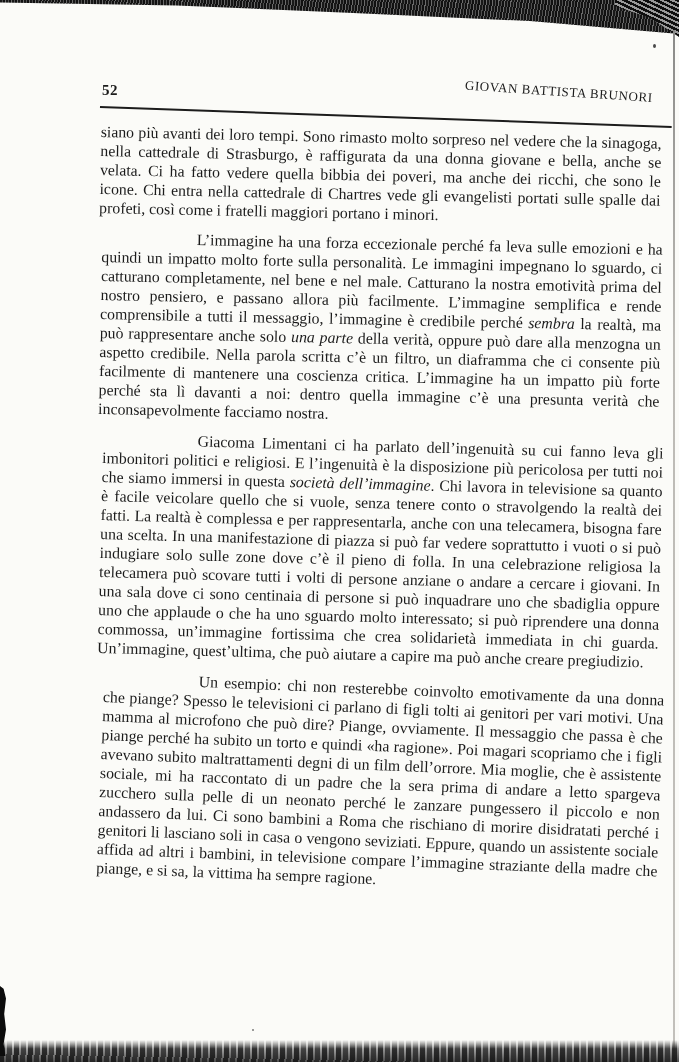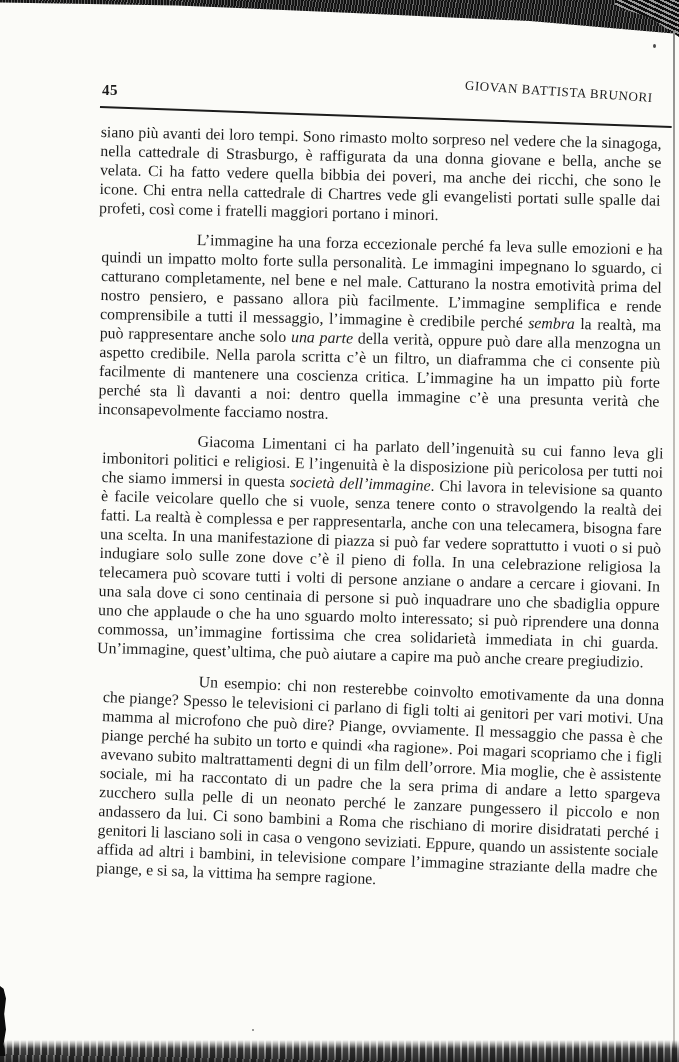--- a/index.html
+++ b/index.html
@@ -86,21 +86,21 @@
 <div class="page">
 
   <div class="top-edge"></div>
   <div class="corner-pages"></div>
   <div class="spine-line"></div>
   <div class="bottom-edge"></div>
   <div class="blob-left"></div>
   <div class="speck-a"></div>
   <div class="speck-b"></div>
 
-  <div class="pagenum">45</div>
+  <div class="pagenum">52</div>
   <div class="runhead">GIOVAN BATTISTA BRUNORI</div>
   <div class="head-rule"></div>
 
   <div class="body-col">
     <p class="p1"><span>siano più avanti dei loro tempi. Sono rimasto molto sorpreso nel vedere che la sinagoga, nella cattedrale di Strasburgo, è raffigurata da una donna giovane e bella, anche se velata. Ci ha fatto vedere quella bibbia dei poveri, ma anche dei ricchi, che sono le icone. Chi entra nella cattedrale di Chartres vede gli evangelisti portati sulle spalle dai profeti, così come i fratelli maggiori portano i minori.</span></p>
     <p class="p2 indented"><span>L’immagine ha una forza eccezionale perché fa leva sulle emozioni e ha quindi un impatto molto forte sulla personalità. Le immagini impegnano lo sguardo, ci catturano completamente, nel bene e nel male. Catturano la nostra emotività prima del nostro pensiero, e passano allora più facilmente. L’immagine semplifica e rende comprensibile a tutti il messaggio, l’immagine è credibile perché </span><span class="it">sembra</span><span> la realtà, ma può rappresentare anche solo </span><span class="it">una parte</span><span> della verità, oppure può dare alla menzogna un aspetto credibile. Nella parola scritta c’è un filtro, un diaframma che ci consente più facilmente di mantenere una coscienza critica. L’immagine ha un impatto più forte perché sta lì davanti a noi: dentro quella immagine c’è una presunta verità che inconsapevolmente facciamo nostra.</span></p>
     <p class="p3 indented"><span>Giacoma Limentani ci ha parlato dell’ingenuità su cui fanno leva gli imbonitori politici e religiosi. E l’ingenuità è la disposizione più pericolosa per tutti noi che siamo immersi in questa </span><span class="it">società dell’immagine</span><span>. Chi lavora in televisione sa quanto è facile veicolare quello che si vuole, senza tenere conto o stravolgendo la realtà dei fatti. La realtà è complessa e per rappresentarla, anche con una telecamera, bisogna fare una scelta. In una manifestazione di piazza si può far vedere soprattutto i vuoti o si può indugiare solo sulle zone dove c’è il pieno di folla. In una celebrazione religiosa la telecamera può scovare tutti i volti di persone anziane o andare a cercare i giovani. In una sala dove ci sono centinaia di persone si può inquadrare uno che sbadiglia oppure uno che applaude o che ha uno sguardo molto interessato; si può riprendere una donna commossa, un’immagine fortissima che crea solidarietà immediata in chi guarda. Un’immagine, quest’ultima, che può aiutare a capire ma può anche creare pregiudizio.</span></p>
     <p class="p4 indented"><span>Un esempio: chi non resterebbe coinvolto emotivamente da una donna che piange? Spesso le televisioni ci parlano di figli tolti ai genitori per vari motivi. Una mamma al microfono che può dire? Piange, ovviamente. Il messaggio che passa è che piange perché ha subito un torto e quindi «ha ragione». Poi magari scopriamo che i figli avevano subito maltrattamenti degni di un film dell’orrore. Mia moglie, che è assistente sociale, mi ha raccontato di un padre che la sera prima di andare a letto spargeva zucchero sulla pelle di un neonato perché le zanzare pungessero il piccolo e non andassero da lui. Ci sono bambini a Roma che rischiano di morire disidratati perché i genitori li lasciano soli in casa o vengono seviziati. Eppure, quando un assistente sociale affida ad altri i bambini, in televisione compare l’immagine straziante della madre che piange, e si sa, la vittima ha sempre ragione.</span></p>
   </div>
 

